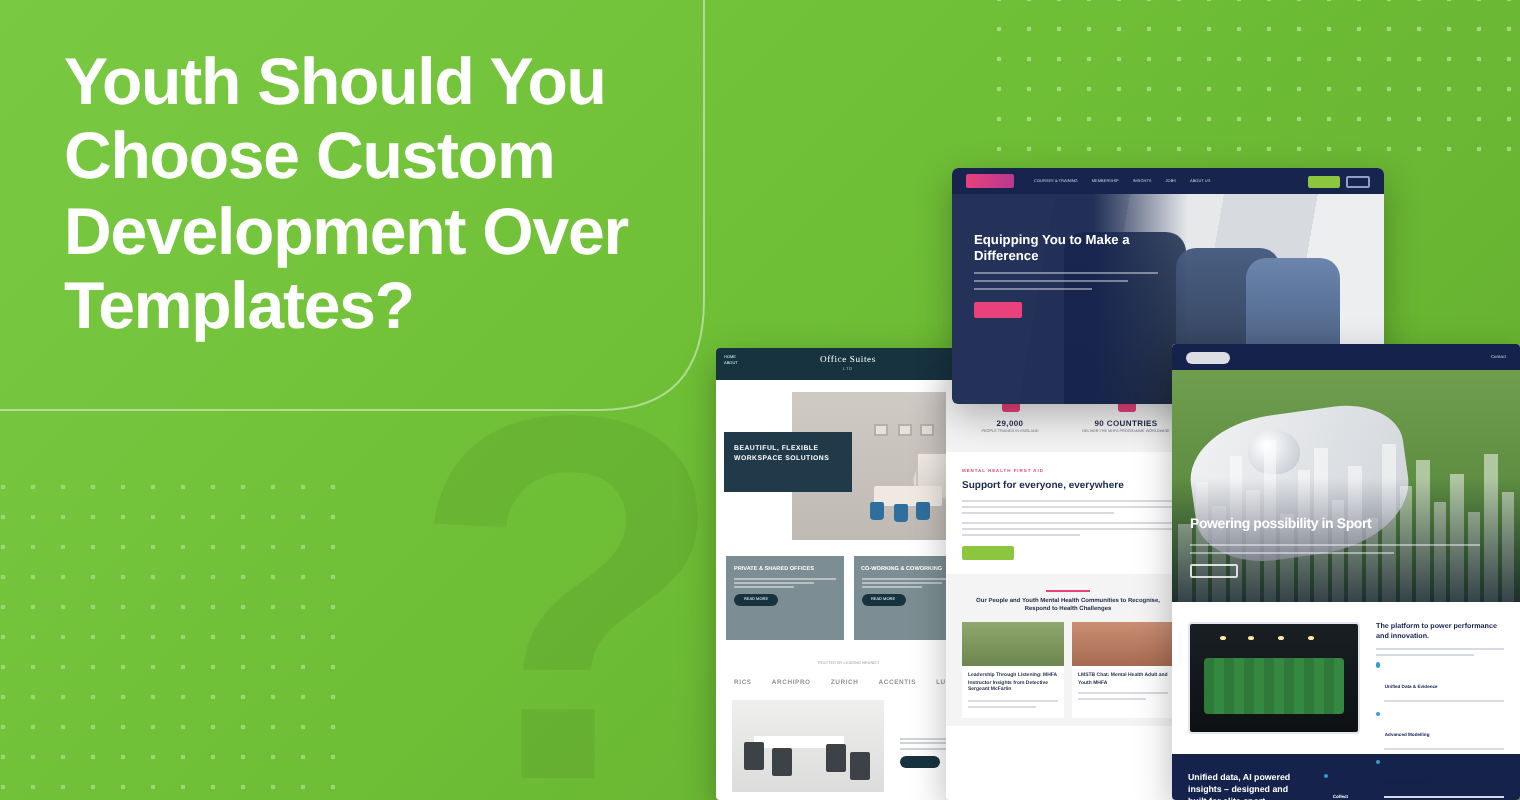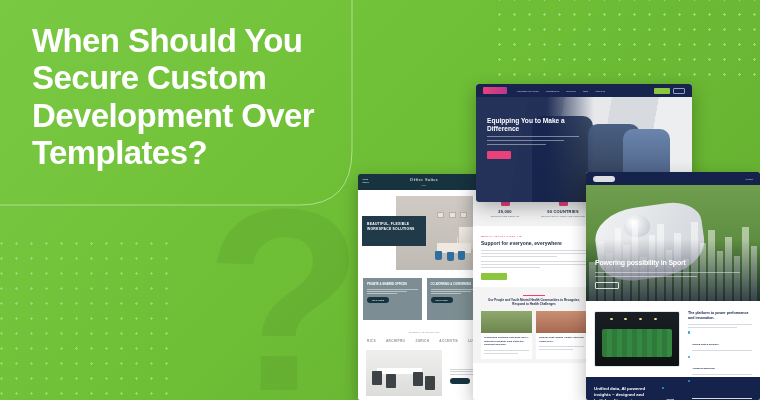--- a/index.html
+++ b/index.html
@@ -187,21 +187,21 @@
 <div class="stage">
 
   <div class="bg-green"></div>
   <div class="dots-bl"></div>
   <div class="dots-tr"></div>
   <div class="qmark">?</div>
   <svg class="curve" viewBox="0 0 400 230">
     <path d="M352 -10 L352 150 Q352 205 300 205 L-10 205"></path>
   </svg>
 
-  <div class="headline">When Should You Secure Custom Development Over Templates?</div>
+  <div class="headline">Youth Should You Choose Custom Development Over Templates?</div>
 
   <div class="mock" id="cardA">
     <div class="topbar">
       <div class="navmini">
         <div>HOME</div>
         <div>ABOUT</div>
       </div>
       <div class="brand">Office Suites</div>
       <div class="brandsub">LTD</div>
     </div>

